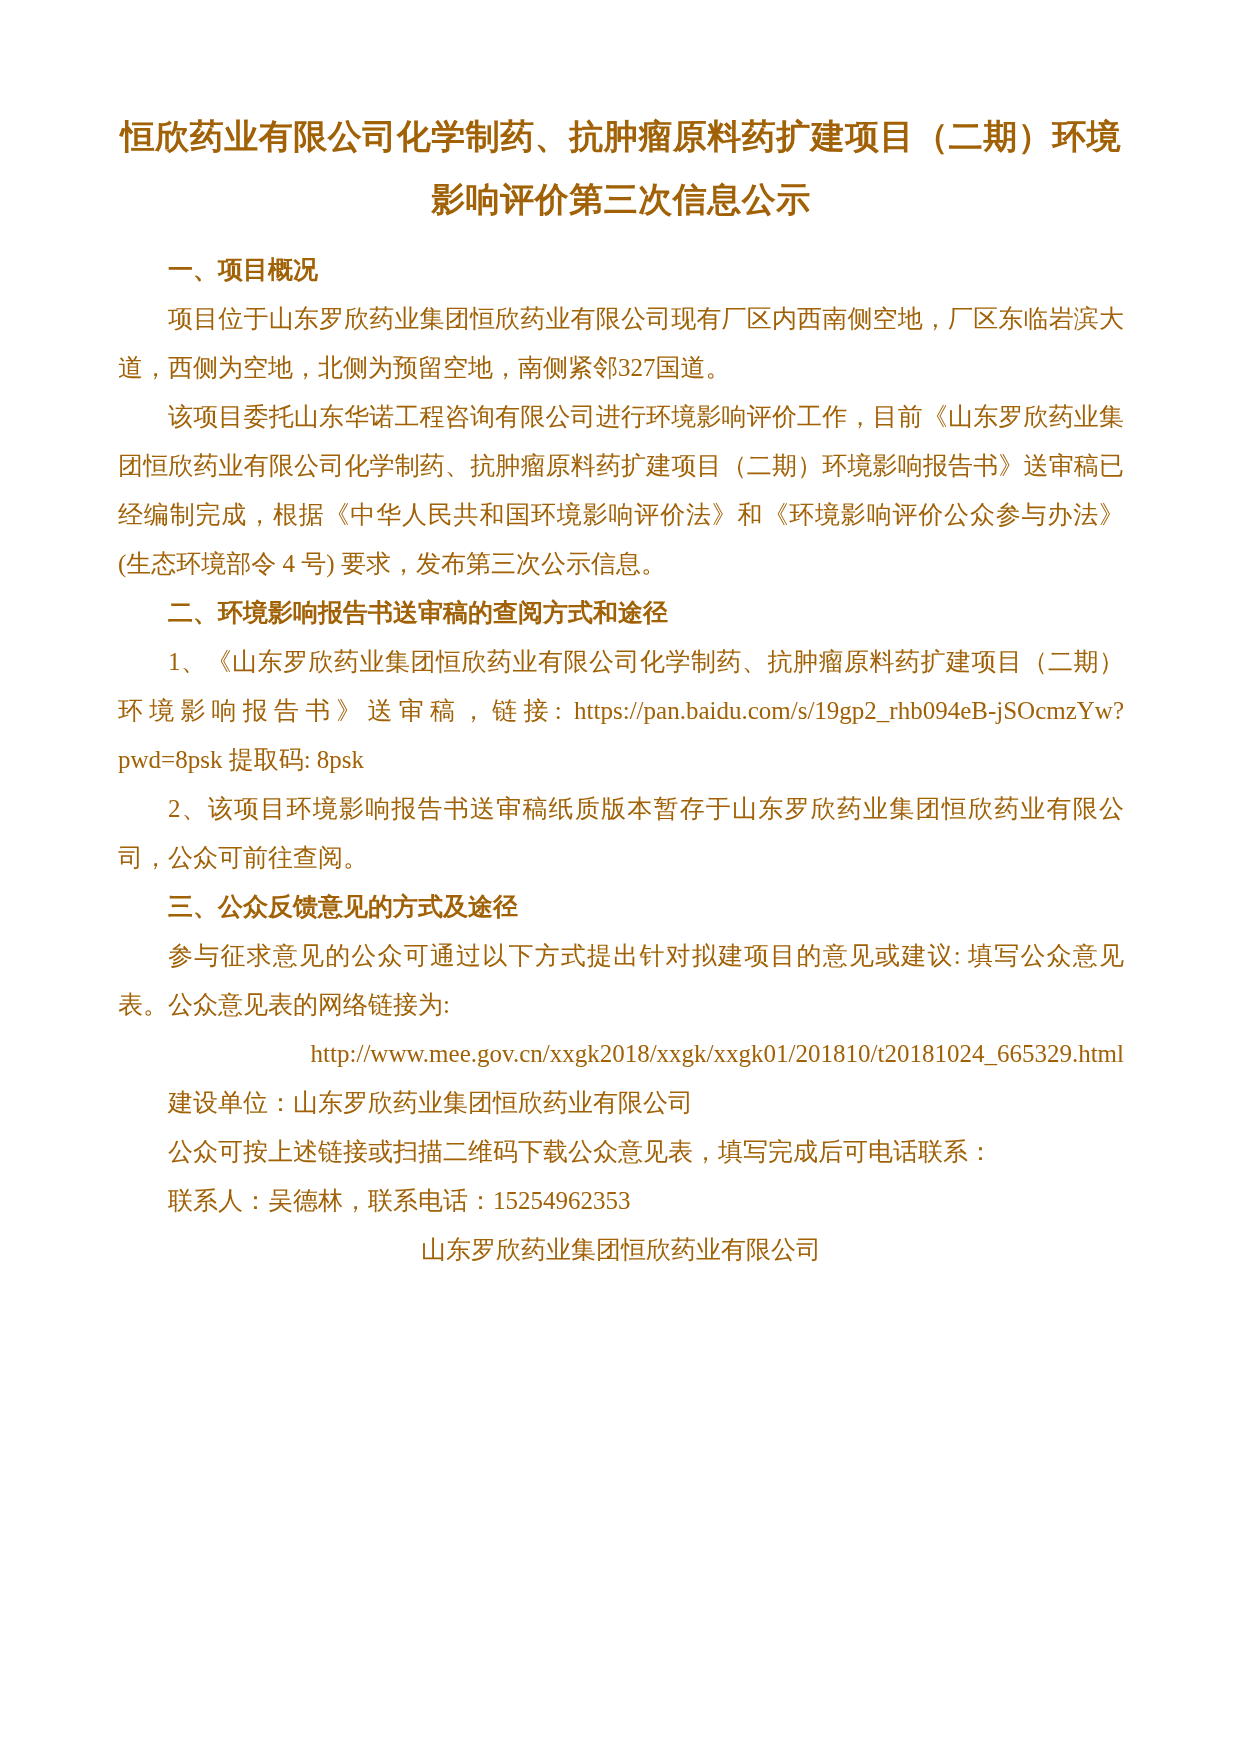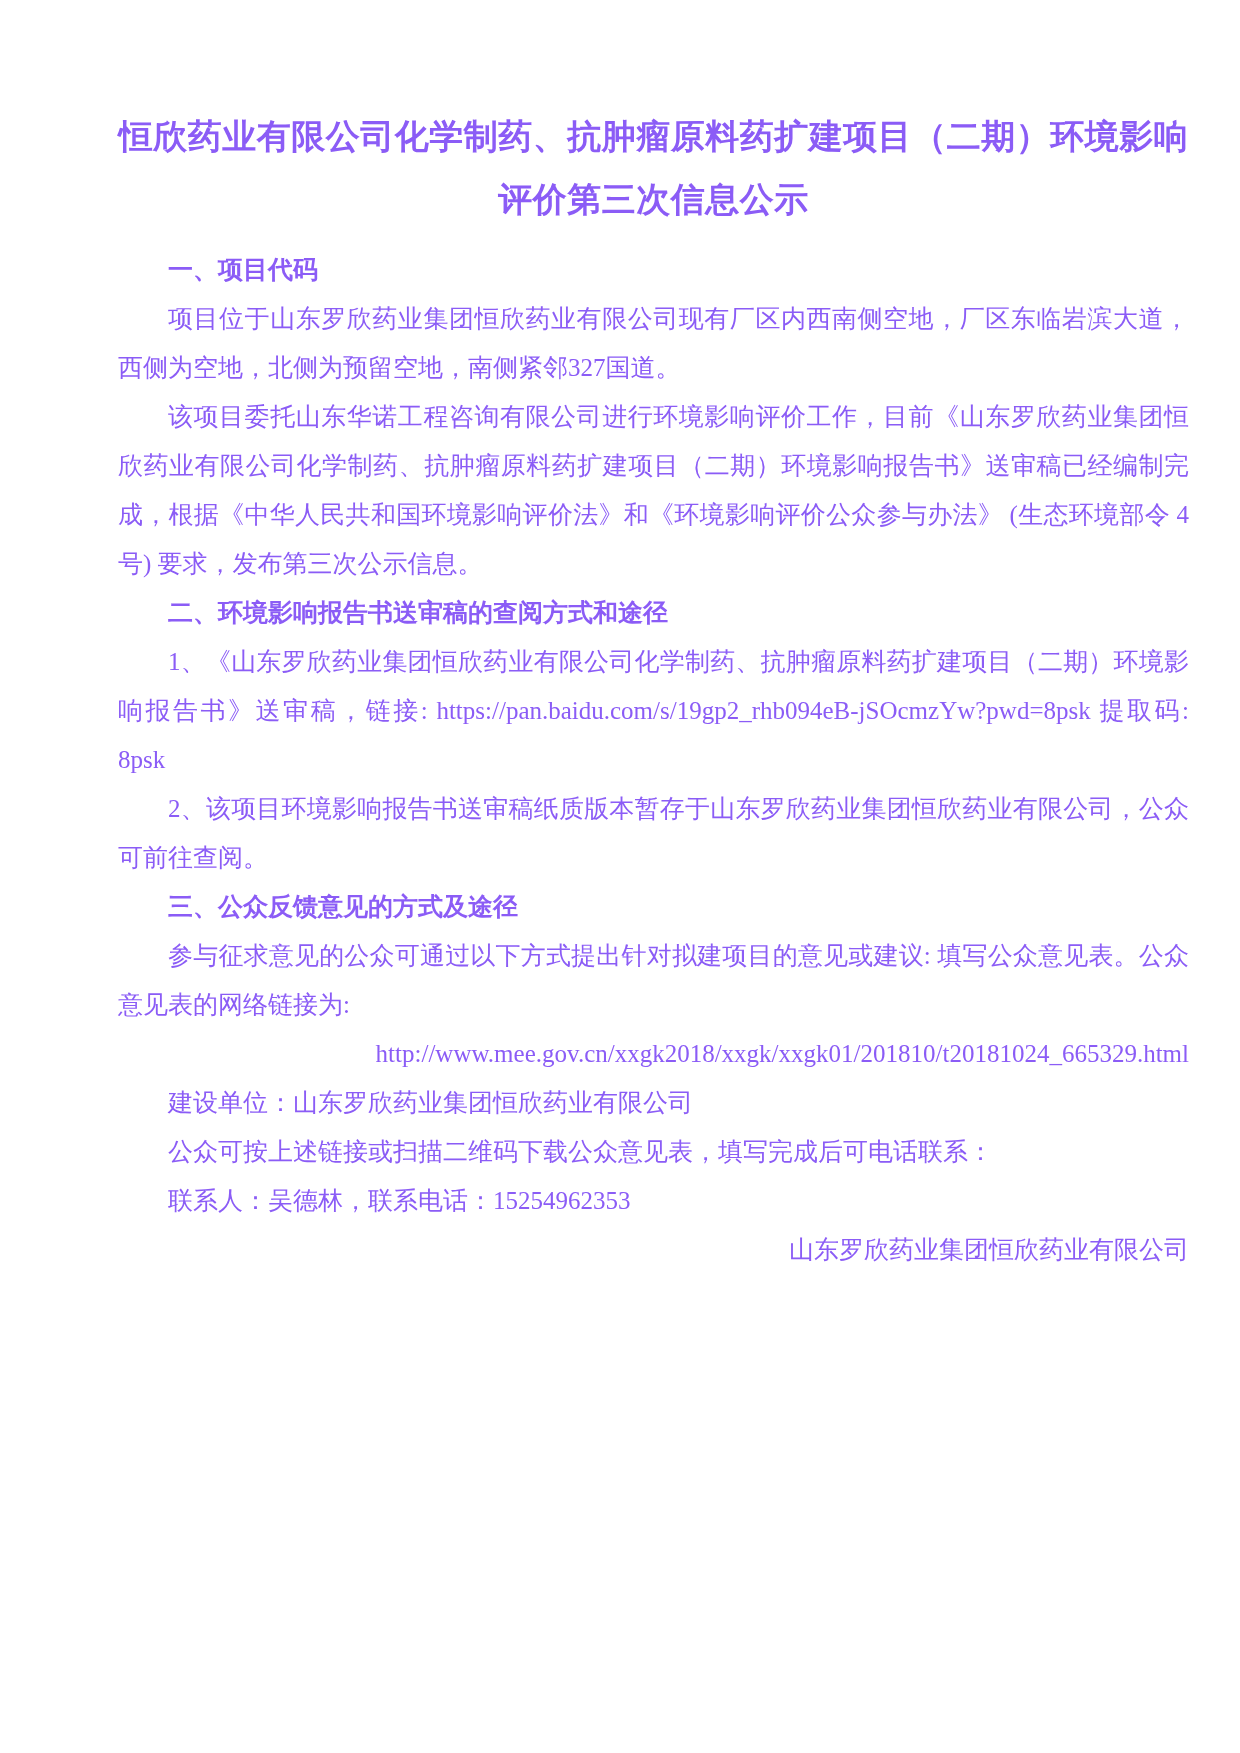--- a/index.html
+++ b/index.html
@@ -6,22 +6,22 @@
     margin: 0;
     padding: 0;
     background: #ffffff;
   }
   .page {
     position: relative;
     width: 1240px;
     height: 1753px;
     box-sizing: border-box;
     background: #ffffff;
-    color: #8b5cf6;
-    padding: 105px 51px 0 118px;
+    color: #a16207;
+    padding: 105px 116px 0 118px;
     overflow: hidden;
     font-family: "Liberation Serif", "DejaVu Serif", serif;
   }
   .doc-title {
     margin: 0 0 14px 0;
     font-family: "Liberation Sans", "DejaVu Sans", sans-serif;
     font-weight: bold;
     font-size: 34px;
     line-height: 63px;
     text-align: center;
@@ -36,31 +36,31 @@
     font-family: "Liberation Serif", "DejaVu Serif", serif;
   }
   .doc-body p.heading {
     font-weight: bold;
     text-align: left;
   }
   .doc-body p.url {
     text-align: right;
   }
   .doc-body p.right {
-    text-align: right;
+    text-align: center;
     text-indent: 0;
   }
 </style>
 </head>
 <body>
 
 <div class="page">
   <h1 class="doc-title">恒欣药业有限公司化学制药、抗肿瘤原料药扩建项目（二期）环境影响评价第三次信息公示</h1>
   <div class="doc-body">
-      <p class="heading">一、项目代码</p>
+      <p class="heading">一、项目概况</p>
       <p class="para">项目位于山东罗欣药业集团恒欣药业有限公司现有厂区内西南侧空地，厂区东临岩滨大道，西侧为空地，北侧为预留空地，南侧紧邻327国道。</p>
       <p class="para">该项目委托山东华诺工程咨询有限公司进行环境影响评价工作，目前《山东罗欣药业集团恒欣药业有限公司化学制药、抗肿瘤原料药扩建项目（二期）环境影响报告书》送审稿已经编制完成，根据《中华人民共和国环境影响评价法》和《环境影响评价公众参与办法》 (生态环境部令 4 号) 要求，发布第三次公示信息。</p>
       <p class="heading">二、环境影响报告书送审稿的查阅方式和途径</p>
       <p class="para">1、《山东罗欣药业集团恒欣药业有限公司化学制药、抗肿瘤原料药扩建项目（二期）环境影响报告书》送审稿，链接: https://pan.baidu.com/s/19gp2_rhb094eB-jSOcmzYw?pwd=8psk 提取码: 8psk</p>
       <p class="para">2、该项目环境影响报告书送审稿纸质版本暂存于山东罗欣药业集团恒欣药业有限公司，公众可前往查阅。</p>
       <p class="heading">三、公众反馈意见的方式及途径</p>
       <p class="para">参与征求意见的公众可通过以下方式提出针对拟建项目的意见或建议: 填写公众意见表。公众意见表的网络链接为:</p>
       <p class="url">http://www.mee.gov.cn/xxgk2018/xxgk/xxgk01/201810/t20181024_665329.html</p>
       <p class="para">建设单位：山东罗欣药业集团恒欣药业有限公司</p>
       <p class="para">公众可按上述链接或扫描二维码下载公众意见表，填写完成后可电话联系：</p>

